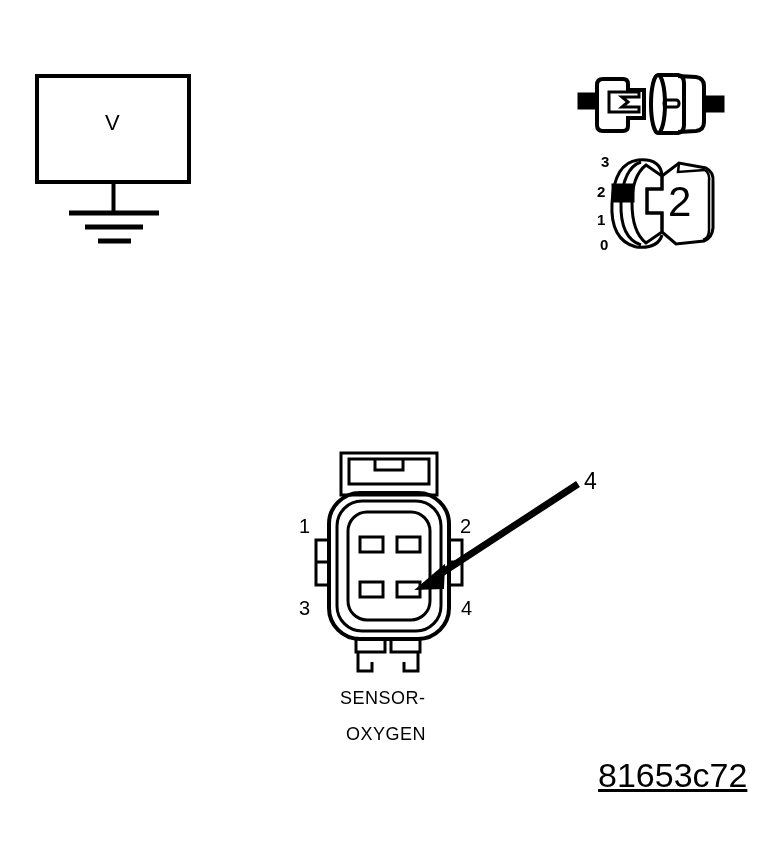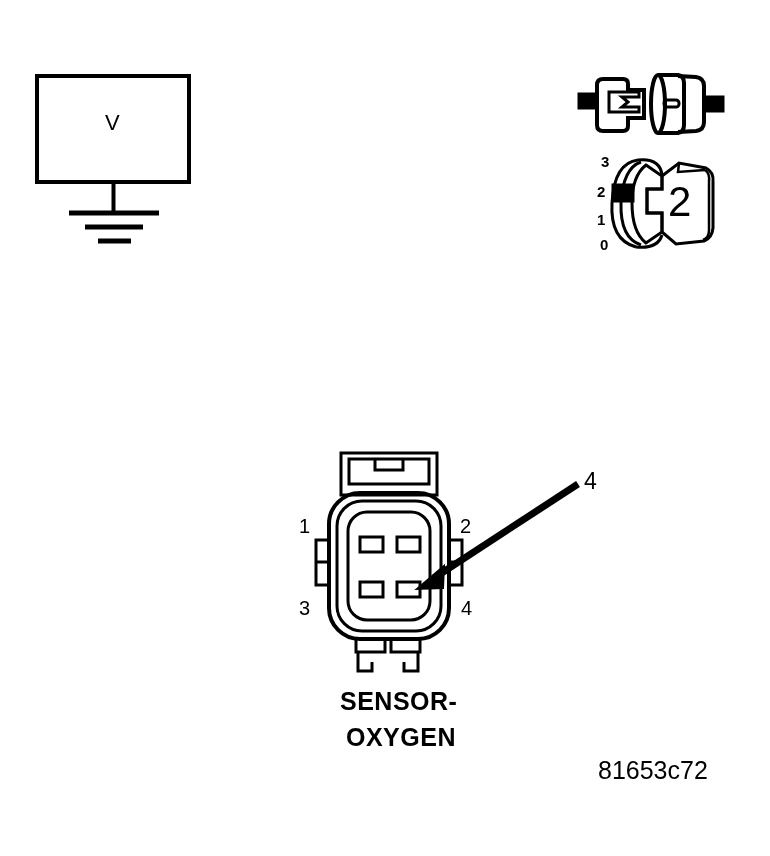--- a/index.html
+++ b/index.html
@@ -47,28 +47,29 @@
   }
   .lbl-big2 {
     font-size: 42px;
     font-family: "Liberation Sans", sans-serif;
   }
   .lbl-meter {
     font-size: 22px;
     font-family: "Liberation Sans", sans-serif;
   }
   .lbl-name {
-    font-size: 25px;
-    font-weight: bold;
+    font-size: 18px;
+    font-weight: normal;
     letter-spacing: 0.5px;
     font-family: "Liberation Sans", sans-serif;
   }
   .lbl-code {
-    font-size: 25px;
-    font-family: "Liberation Sans", sans-serif;
+    font-size: 34px;
+    font-family: "Liberation Sans", sans-serif;
+    text-decoration: underline;
   }
 </style>
 </head>
 <body>
 
 <div id="page">
 
   <svg class="layer" viewBox="0 0 770 856" width="770" height="856" xmlns="http://www.w3.org/2000/svg">
 
     <rect x="37" y="76" width="152" height="106" fill="none" stroke="#000000" stroke-width="4"></rect>

